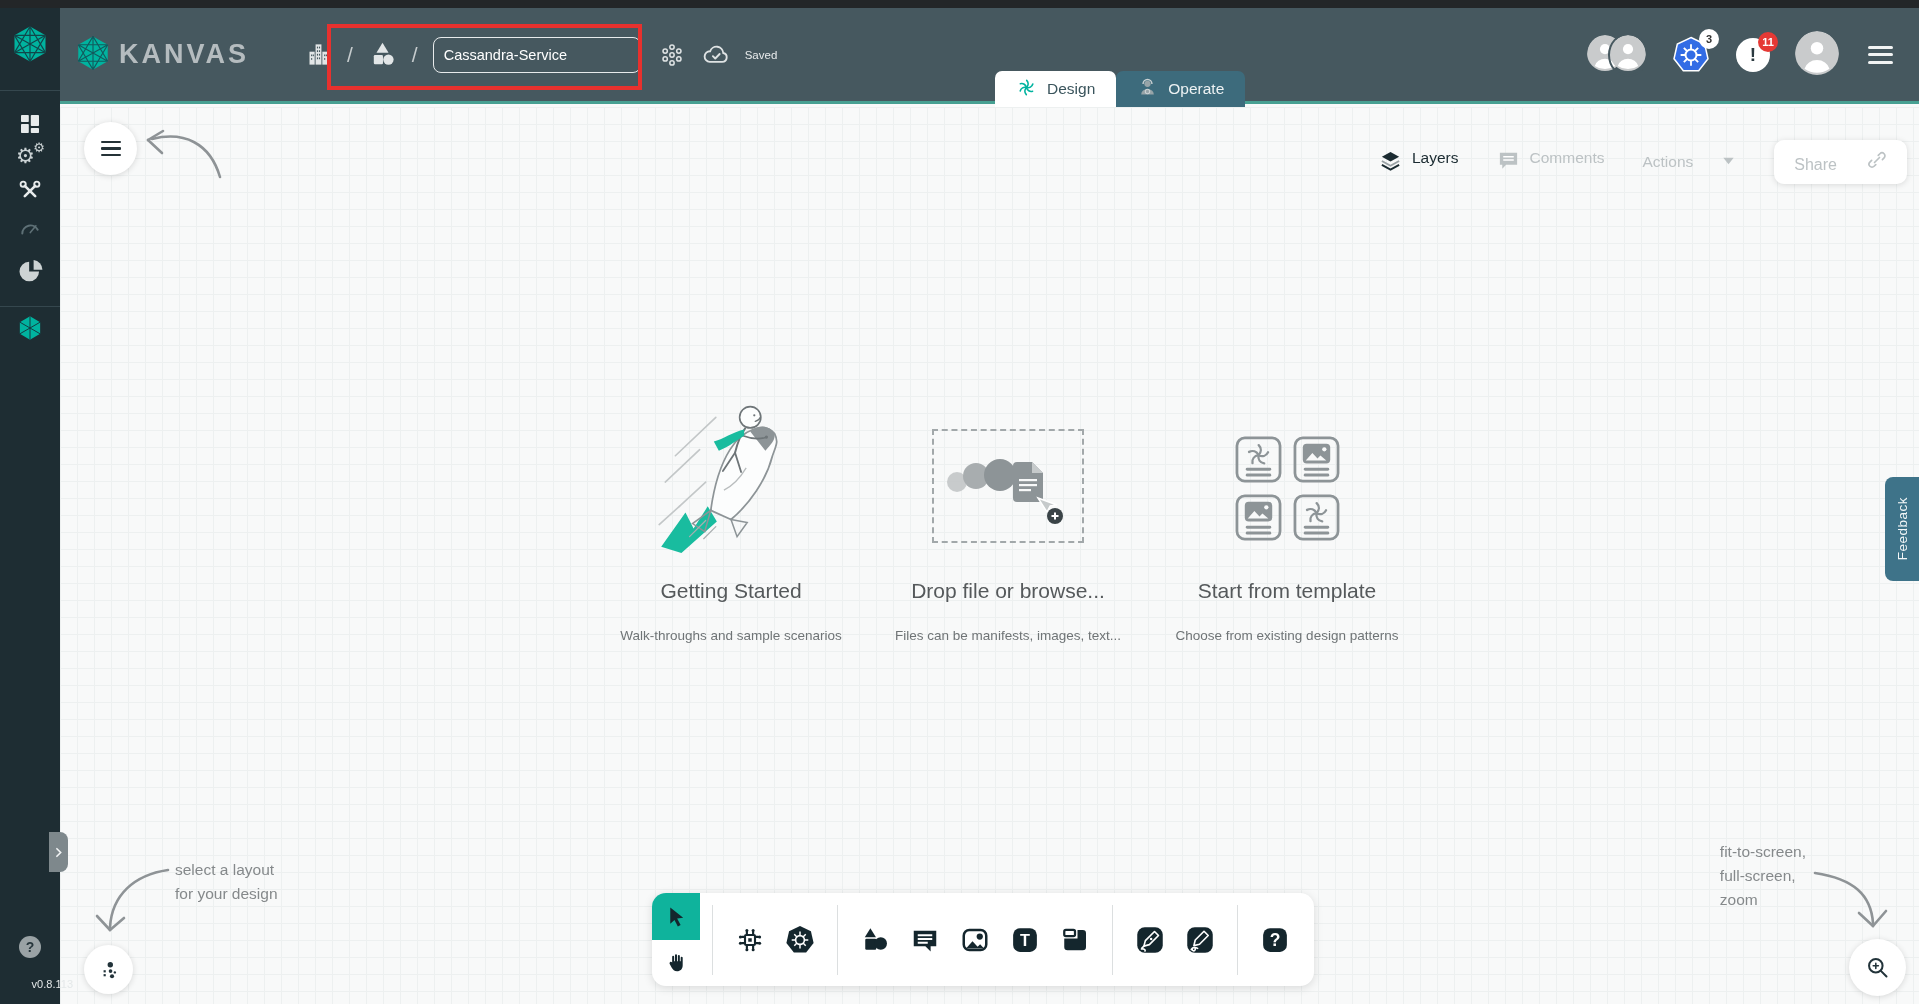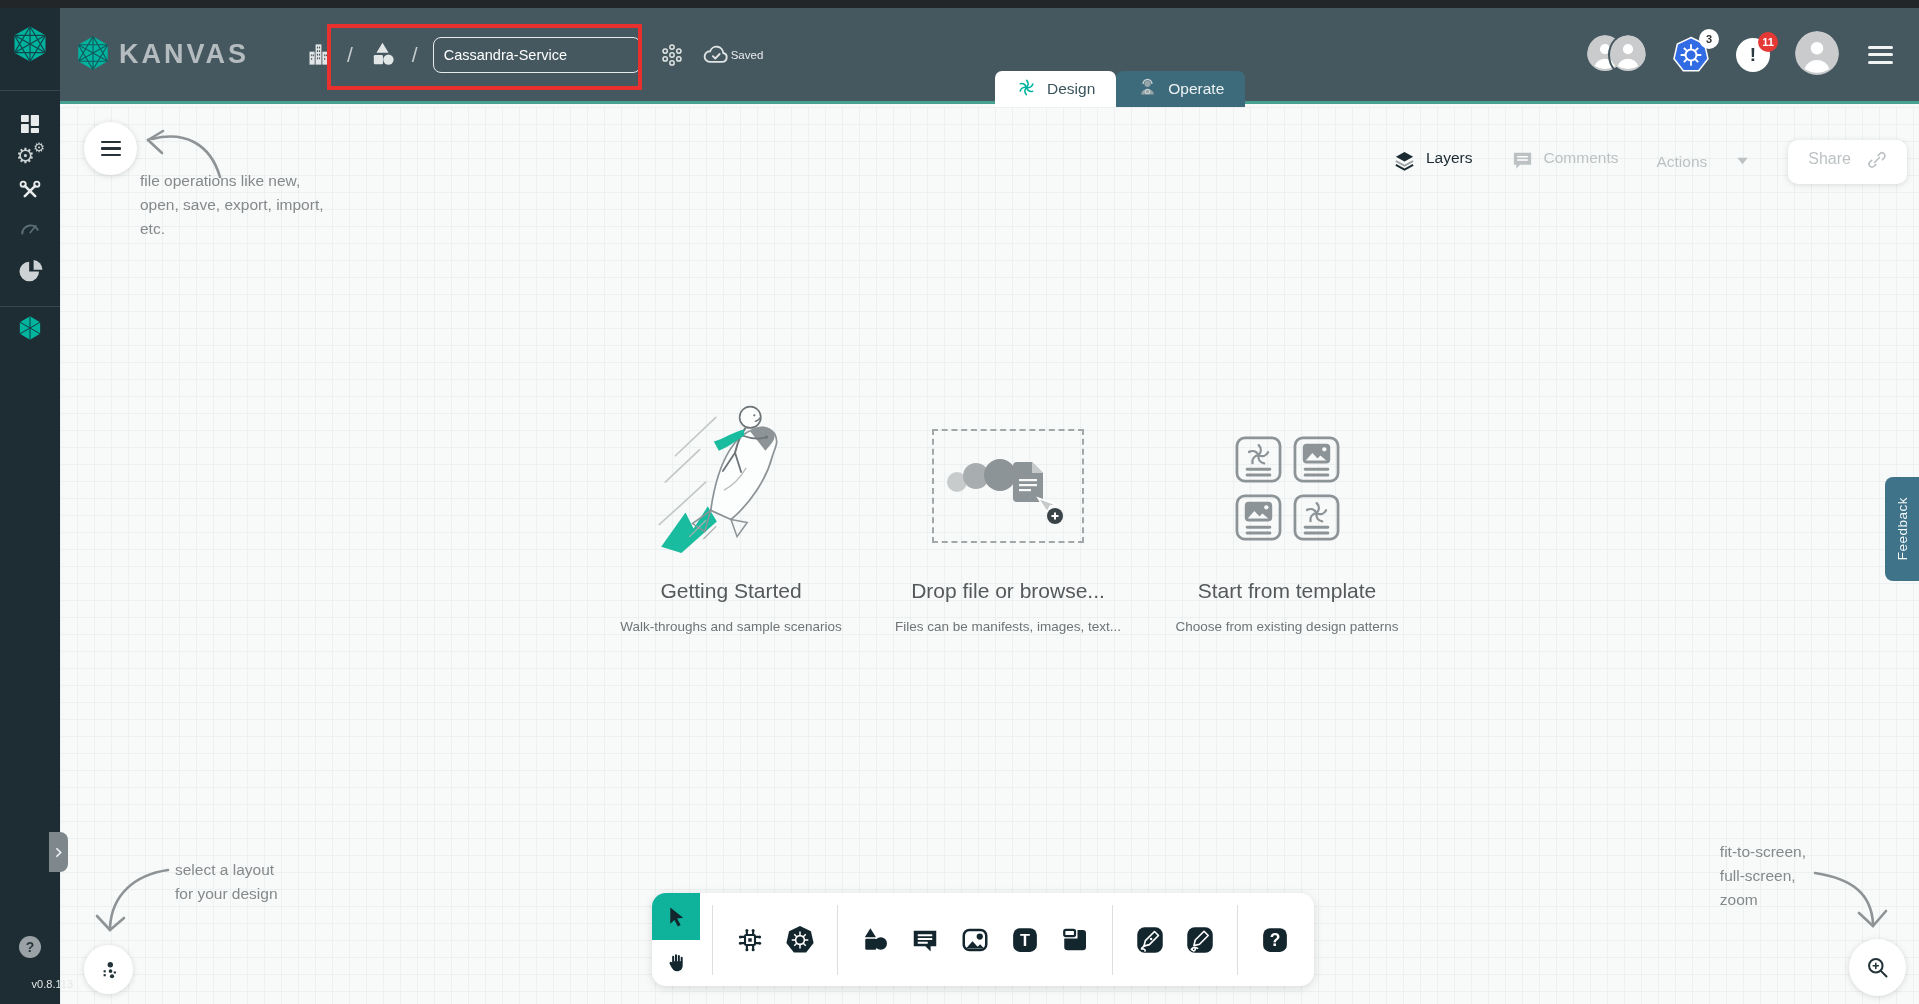--- a/index.html
+++ b/index.html
@@ -9,21 +9,21 @@
 
 .top-strip{position:absolute;left:0;top:0;width:100%;height:8px;background:#232628;z-index:8}
 
 .header{position:absolute;left:60px;top:8px;right:0;height:96px;background:#46585F;border-bottom:3px solid #47A092;display:flex;align-items:center;padding:0 22px 0 14px;z-index:4}
 .brand{display:flex;align-items:center;gap:7px}
 .brand-text{font-size:27px;font-weight:bold;letter-spacing:3px;color:#B5BCBF}
 .crumb{display:flex;align-items:center}
 .crumb-sep{color:#C6CCCE;font-size:21px;font-weight:300;margin:0 15px}
 .name-input{width:208px;height:36px;background:transparent;border:1.6px solid #E8EBEC;border-radius:8px;color:#FFFFFF;font-size:14.5px;padding:0 10px;outline:none;font-family:"Liberation Sans",sans-serif}
 .name-input::selection{background:#ffffff33}
-.saved{color:#E8EBEC;font-size:11.5px;}
+.saved{color:#E8EBEC;font-size:11.5px;margin-left:14px}
 .hicon{display:flex;align-items:center;justify-content:center;background:none;border:none;cursor:pointer}
 .red-box{position:absolute;left:327px;top:24px;width:315px;height:66px;border:4px solid #E8312E;z-index:9;pointer-events:none}
 .header-right{margin-left:auto;display:flex;align-items:center;gap:25px}
 .avatar{border-radius:50%;overflow:hidden;display:block}
 .av-pair{display:flex}
 .av-pair .avatar+.avatar{margin-left:-13px;outline:2px solid #46585F;border-radius:50%}
 .badge-wrap{position:relative}
 .badge{position:absolute;top:-6px;right:-8px;min-width:20px;height:20px;border-radius:10px;display:flex;align-items:center;justify-content:center;font-size:11px;font-weight:bold;padding:0 4px}
 .badge-white{background:#fff;color:#333}
 .badge-red{background:#E53935;color:#fff}
@@ -52,27 +52,27 @@
 .menu-fab{position:absolute;left:24px;top:15px;width:53px;height:53px;z-index:3}
 .menu-fab .bars{display:flex;flex-direction:column;gap:4px}
 .menu-fab .bars span{display:block;width:20px;height:2.6px;background:#253237;border-radius:1px}
 .note{position:absolute;color:#85898B;font-size:15.5px;line-height:24px;z-index:2}
 .note-right{text-align:left}
 
 .canvas-topbar{position:absolute;top:33px;right:12px;display:flex;align-items:center;gap:38px;z-index:3}
 .bar-item{display:flex;align-items:flex-start;gap:10px;font-size:15.5px;background:none;border:none;cursor:pointer;font-family:"Liberation Sans",sans-serif}
 .bar-dark{color:#1B2B31}
 .bar-gray{color:#BCC2C4}
-.share-pill{background:#fff;border-radius:10px;box-shadow:0 1px 6px rgba(0,0,0,.13);padding:10px 20px;display:flex;align-items:flex-start;gap:16px;color:#BCC2C4;font-size:16px;border:none;cursor:pointer;font-family:"Liberation Sans",sans-serif}
+.share-pill{background:#fff;border-radius:10px;box-shadow:0 1px 6px rgba(0,0,0,.13);padding:10px 20px;display:flex;align-items:flex-end;gap:30px;color:#BCC2C4;font-size:16px;border:none;cursor:pointer;font-family:"Liberation Sans",sans-serif}
 
 .cards{position:absolute;left:540px;top:268px;width:820px;display:flex;z-index:2}
 .card{display:flex;flex-direction:column;align-items:center;background:none;border:none;cursor:pointer;font-family:"Liberation Sans",sans-serif}
 .card-ill{height:188px;display:flex;align-items:flex-end;justify-content:center}
 .card-title{font-size:21px;color:#55595B;margin-top:16px}
-.card-sub{font-size:13.5px;color:#6F7476;margin-top:16px}
+.card-sub{font-size:13.5px;color:#6F7476;margin-top:25px}
 .tpl-grid{display:grid;grid-template-columns:repeat(2,47px);gap:11px;margin-bottom:22px}
 .tpl-tile{width:47px;height:47px}
 .dashbox{width:152px;height:114px;border:2px dashed #A2A8AA;display:flex;align-items:center;justify-content:center;margin-bottom:20px}
 
 .toolbar{position:absolute;left:592px;top:786px;height:93px;background:#fff;border-radius:14px;box-shadow:0 2px 10px rgba(0,0,0,.13);display:flex;align-items:center;padding:0 14px;z-index:3}
 .tool-col{display:flex;flex-direction:column;width:48px;height:93px;margin-left:-14px;border-radius:14px 0 0 14px;overflow:hidden}
 .tool-half{flex:1;display:flex;align-items:center;justify-content:center;border:none;background:none;cursor:pointer}
 .tool-sel{background:#0FB39C}
 .vsep{width:1px;height:70px;background:#DCDFE0;margin:0 12px}
 .tool{width:44px;height:60px;display:flex;align-items:center;justify-content:center;background:none;border:none;cursor:pointer;margin:0 3px}
@@ -303,25 +303,20 @@
     </svg>
 
     <button class="fab menu-fab">
       <span class="bars">
           <span></span>
           <span></span>
           <span></span>
         </span>
     </button>
 
-    <div class="note" style="left:80px;top:62px">
-      <div>file operations like new,</div>
-      <div>open, save, export, import,</div>
-      <div>etc.</div>
-    </div>
 
     <div class="canvas-topbar">
       <button class="bar-item bar-dark">
         <span><svg width="23" height="23" viewBox="0 0 24 24">
               <path d="M12 3l9 5-9 5-9-5z" fill="#1B2B31"></path>
               <path d="M3 12.5l9 5 9-5" fill="none" stroke="#9AA2A5" stroke-width="2"></path>
               <path d="M3 16.5l9 5 9-5" fill="none" stroke="#1B2B31" stroke-width="2"></path>
             </svg></span>
         <span>Layers</span>
       </button>

